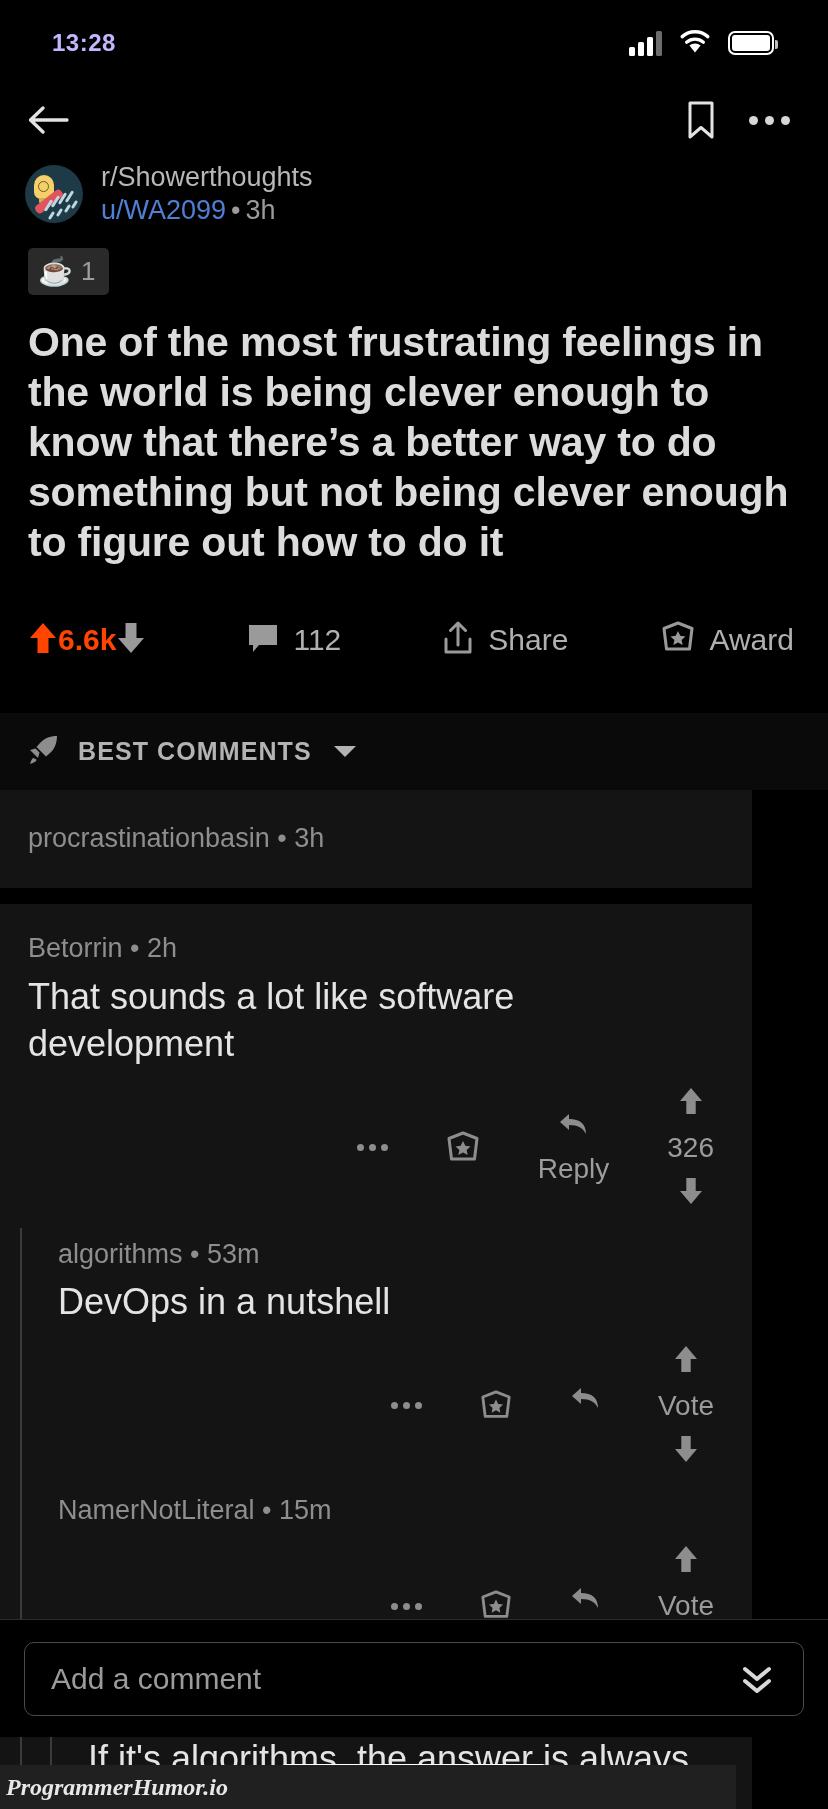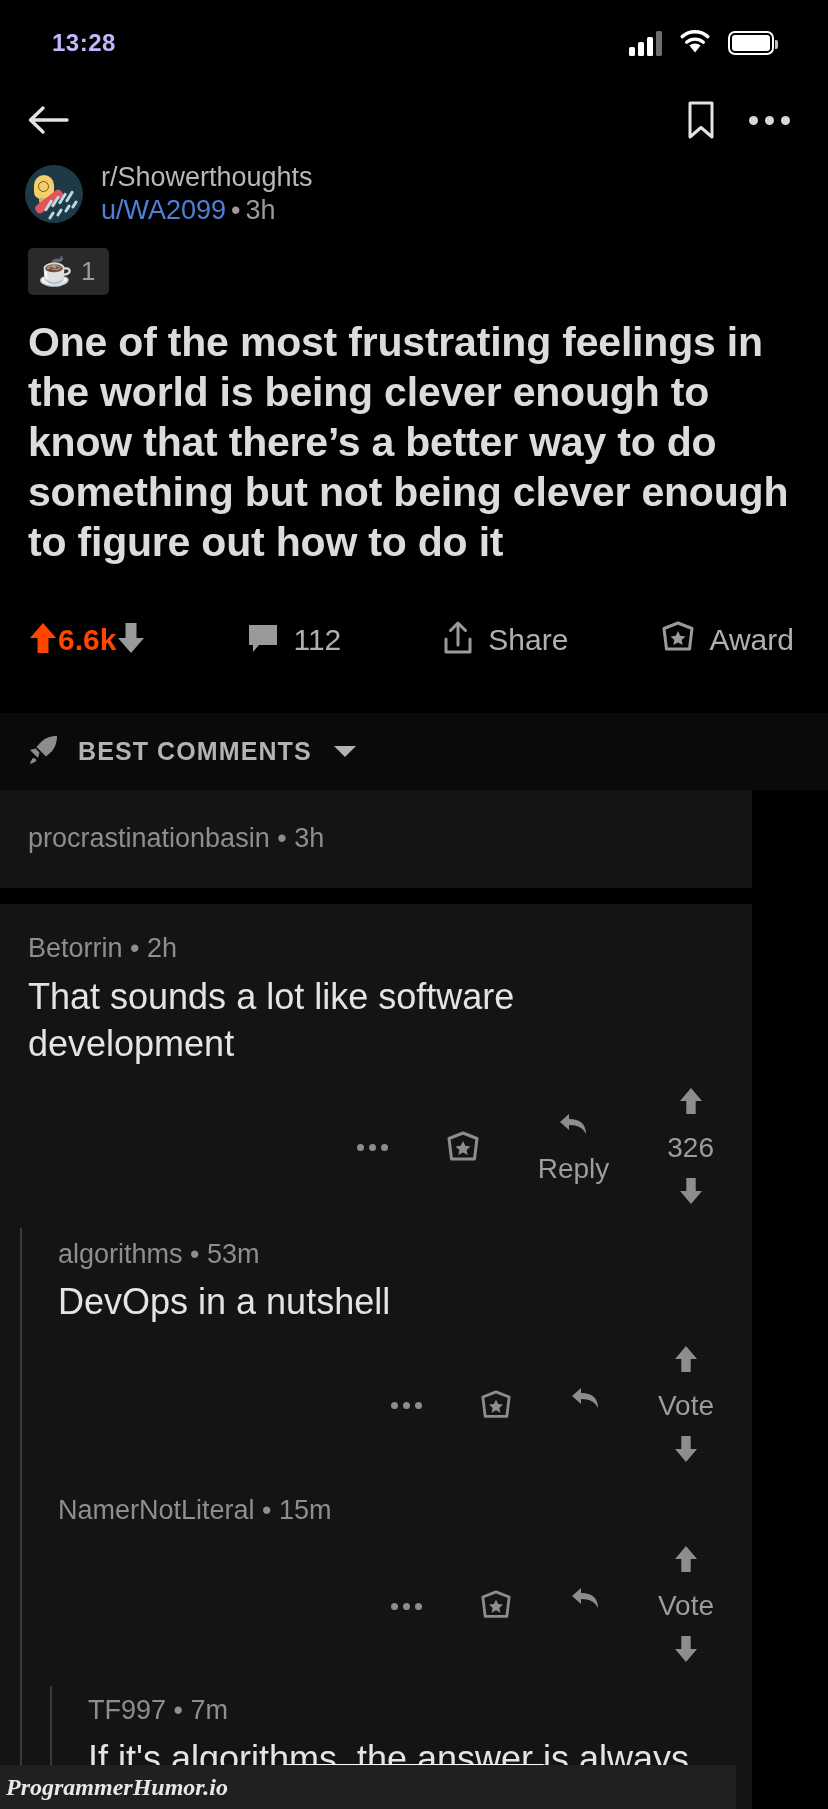--- a/index.html
+++ b/index.html
@@ -526,20 +526,31 @@
           <span>GRAIN_DIV_20</span>
           <span>•</span>
           <span>1m</span>
         </div>
         <div class="cmt-body">A (wo)man of culture</div>
       </div>
 
     </div>
   </div>
 
+  <div class="composer">
+    <div class="composer-box">
+      <input class="composer-input" type="text" placeholder="Add a comment" style="">
+      <span class="chev2">
+        <svg width="40" height="42" viewBox="0 0 40 42">
+          <path d="M8 11l12 10 12-10" stroke="#d8d8d8" stroke-width="4" fill="none" stroke-linecap="round" stroke-linejoin="round"></path>
+          <path d="M8 23l12 10 12-10" stroke="#d8d8d8" stroke-width="4" fill="none" stroke-linecap="round" stroke-linejoin="round"></path>
+        </svg>
+      </span>
+    </div>
+  </div>
 
   <div class="homebar"></div>
 
   <div class="watermark">
     <span>ProgrammerHumor.io</span>
   </div>
 
 </div>
 
 </body></html>

